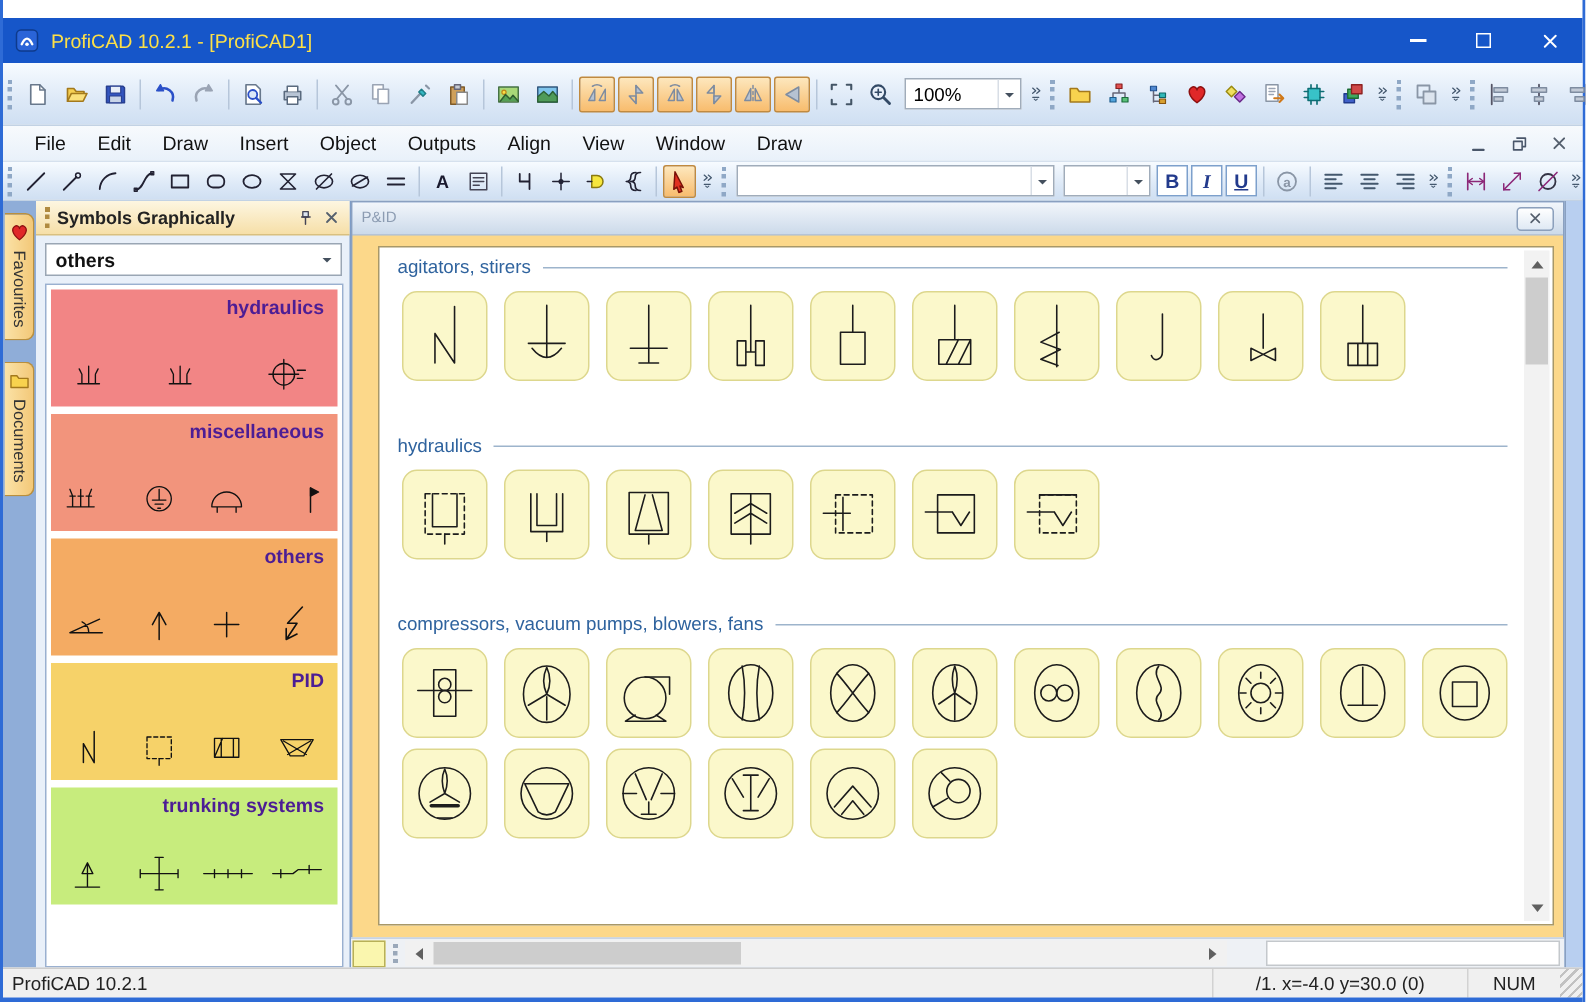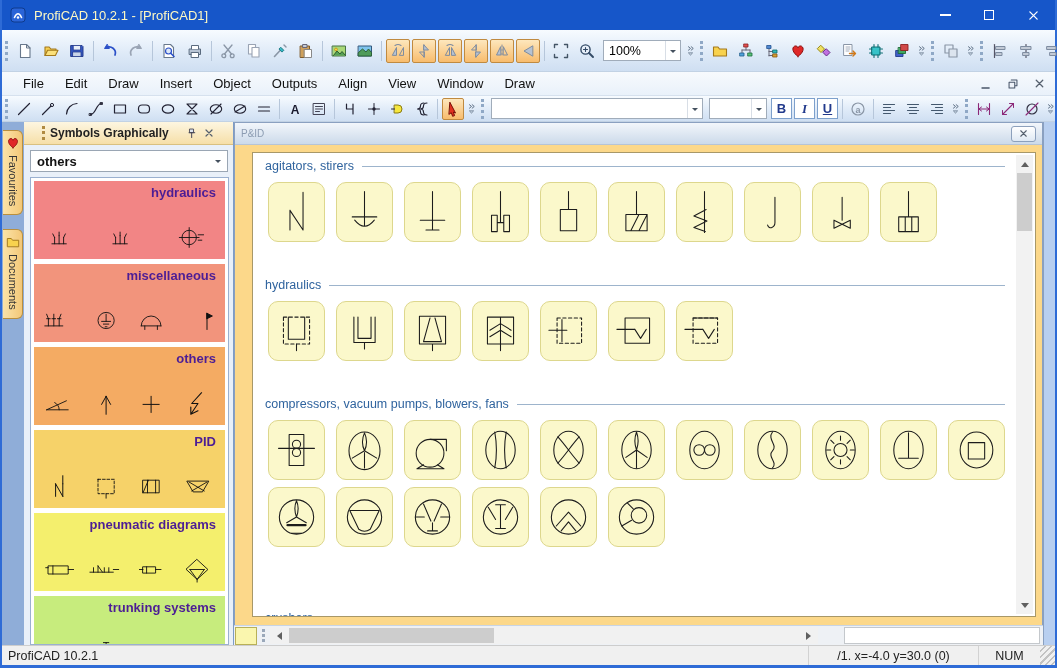--- a/index.html
+++ b/index.html
@@ -1,19 +1,19 @@
 <!DOCTYPE html>
 <html><head>
 <meta charset="utf-8">
 <style>
   *{box-sizing:border-box;margin:0;padding:0;}
   body{width:1057px;height:668px;margin:0;font-family:"Liberation Sans",sans-serif;font-size:13px;overflow:hidden;background:#fff;}
   .app{width:100%;height:100%;display:flex;flex-direction:column;border-left:2px solid #2e6bd6;border-right:2px solid #2e6bd6;}
   
-  .titlebar{height:30px;flex:0 0 auto;background:#1656c9;display:flex;align-items:center;color:#fef9c3;}
+  .titlebar{height:30px;flex:0 0 auto;background:#1656c9;display:flex;align-items:center;color:#fde047;margin-top:12px;}
   .title-icon{margin:0 8px;display:flex;}
   .title-text{font-size:13px;}
   .title-spacer{flex:1;}
   .cap-btn{width:44px;height:30px;display:flex;align-items:center;justify-content:center;}
   .cap-min{width:11px;height:2px;background:#fff;}
   .cap-max{width:10px;height:10px;border:1.5px solid #fff;}
   
   .toolbar{display:flex;align-items:center;background:linear-gradient(#f7fbff,#dde9f7 60%,#cfdff2);border-bottom:1px solid #c2d2e4;flex:0 0 auto;}
   .toolbar.t1{height:42px;}
   .toolbar.t2{height:26px;}
@@ -33,21 +33,21 @@
   .menubar{height:24px;flex:0 0 auto;display:flex;align-items:center;background:linear-gradient(#f7fafd,#e9f1fa);border-bottom:1px solid #d6e1ee;padding-left:12px;color:#111;}
   .menu-item{padding:3px 9px;margin-right:3px;}
   .menu-spacer{flex:1;}
   .mdi-btn{width:23px;height:18px;display:flex;align-items:center;justify-content:center;margin-right:4px;}
   
   .workspace{flex:1;display:flex;min-height:0;background:#9db9e0;}
   .tabstrip{width:22px;flex:0 0 auto;background:#8fadd8;display:flex;flex-direction:column;align-items:center;padding-top:8px;gap:14px;}
   .side-tab{width:20px;background:linear-gradient(90deg,#fbe3a8,#f3c878);border:1px solid #b98f3e;border-left:none;border-radius:0 6px 6px 0;display:flex;flex-direction:column;align-items:center;padding:5px 0 8px;}
   .side-tab .vlabel{writing-mode:vertical-rl;font-size:11px;color:#333;margin-top:5px;}
   .sidebar{width:210px;flex:0 0 auto;background:#e9f0f9;border-right:1px solid #7e9cc6;display:flex;flex-direction:column;min-height:0;}
-  .panel-header{height:23px;flex:0 0 auto;background:linear-gradient(#fdf6e1,#f6dfa8);border-bottom:1px solid #d9c080;display:flex;align-items:center;font-weight:bold;font-size:12px;color:#222;padding:0 16px;}
+  .panel-header{height:23px;flex:0 0 auto;background:linear-gradient(#fdf6e1,#f6dfa8);border-bottom:1px solid #d9c080;display:flex;align-items:center;font-weight:bold;font-size:12px;color:#222;padding:0 4px;}
   .ph-grip{border-left:3px dotted #b08a40;height:14px;margin:0 5px 0 2px;}
   .ph-title{flex:1;}
   .ph-btn{width:17px;height:17px;display:flex;align-items:center;justify-content:center;}
   .panel-combo{margin:5px 5px 4px 6px;height:22px;flex:0 0 auto;border:1px solid #9aa6b4;background:#fff;display:flex;align-items:center;font-weight:bold;padding-left:6px;font-size:13px;color:#111;}
   .panel-combo .arr{margin-left:auto;width:18px;display:flex;justify-content:center;}
   .cards-frame{flex:1;margin:1px 4px 0 6px;border:1px solid #9ab0d0;background:#fff;padding:3px;overflow:hidden;display:flex;flex-direction:column;gap:5px;min-height:0;}
   .cat-card{flex:0 0 78px;position:relative;padding:3px 8px;}
   .cat-title{position:absolute;top:4px;right:9px;font-weight:bold;font-size:13px;color:#4c1d95;}
   .cat-syms{position:absolute;left:4px;right:4px;bottom:5px;display:flex;justify-content:space-around;align-items:flex-end;}
   
@@ -689,37 +689,20 @@
                   <path d="M21 23 v5" stroke="#111" fill="none" stroke-width="1" stroke-linecap="round" stroke-linejoin="round"></path>
                 </svg></div>
               <div><svg viewBox="0 0 44 30" width="40" height="27">
                   <path d="M12 8 h18 v14 h-18 z M17 8 v14 M26 8 v14 M12 22 L18 8" stroke="#111" fill="none" stroke-width="1" stroke-linecap="round" stroke-linejoin="round"></path>
                 </svg></div>
               <div><svg viewBox="0 0 44 30" width="40" height="27">
                   <path d="M10 9 h24 l-7 12 h-10 z M12 10 L29 20 M32 10 L15 20" stroke="#111" fill="none" stroke-width="1" stroke-linecap="round" stroke-linejoin="round"></path>
                 </svg></div>
             </div>
           </div>
-          <div class="cat-card" style="background: rgb(244, 239, 109);">
-            <span class="cat-title">pneumatic diagrams</span>
-            <div class="cat-syms">
-              <div><svg viewBox="0 0 44 30" width="40" height="27">
-                  <path d="M8 11 h22 v9 h-22 z M13 11 v9 M30 15 h6 M8 13 h-3" stroke="#111" fill="none" stroke-width="1" stroke-linecap="round" stroke-linejoin="round"></path>
-                </svg></div>
-              <div><svg viewBox="0 0 44 30" width="40" height="27">
-                  <path d="M3 18 h26 M7 18 v-5 M12 18 v-7 M12 11 l5 7 M19 18 v-5 M24 18 v-5 M29 15 h6" stroke="#111" fill="none" stroke-width="1" stroke-linecap="round" stroke-linejoin="round"></path>
-                </svg></div>
-              <div><svg viewBox="0 0 44 30" width="40" height="27">
-                  <path d="M12 12 h14 v7 h-14 z M26 15 h6 M12 15 h-4 M16 12 v7" stroke="#111" fill="none" stroke-width="1" stroke-linecap="round" stroke-linejoin="round"></path>
-                </svg></div>
-              <div><svg viewBox="0 0 44 30" width="40" height="27">
-                  <path d="M21 4 L33 15 L21 26 L9 15 Z M13 15 h16 M13 15 L21 26 L29 15 M21 26 v3" stroke="#111" fill="none" stroke-width="1" stroke-linecap="round" stroke-linejoin="round"></path>
-                </svg></div>
-            </div>
-          </div>
           <div class="cat-card" style="background: rgb(199, 236, 125);">
             <span class="cat-title">trunking systems</span>
             <div class="cat-syms">
               <div><svg viewBox="0 0 44 30" width="40" height="27">
                   <path d="M19 26 V8 M15 16 L19 8 L23 16 H15 M10 26 H28" stroke="#111" fill="none" stroke-width="1" stroke-linecap="round" stroke-linejoin="round"></path>
                 </svg></div>
               <div><svg viewBox="0 0 44 30" width="40" height="27">
                   <path d="M21 4 V28 M7 16 H35 M7 13 v6 M35 13 v6 M18 4 h6 M18 28 h6" stroke="#111" fill="none" stroke-width="1" stroke-linecap="round" stroke-linejoin="round"></path>
                 </svg></div>
               <div><svg viewBox="0 0 44 30" width="40" height="27">

